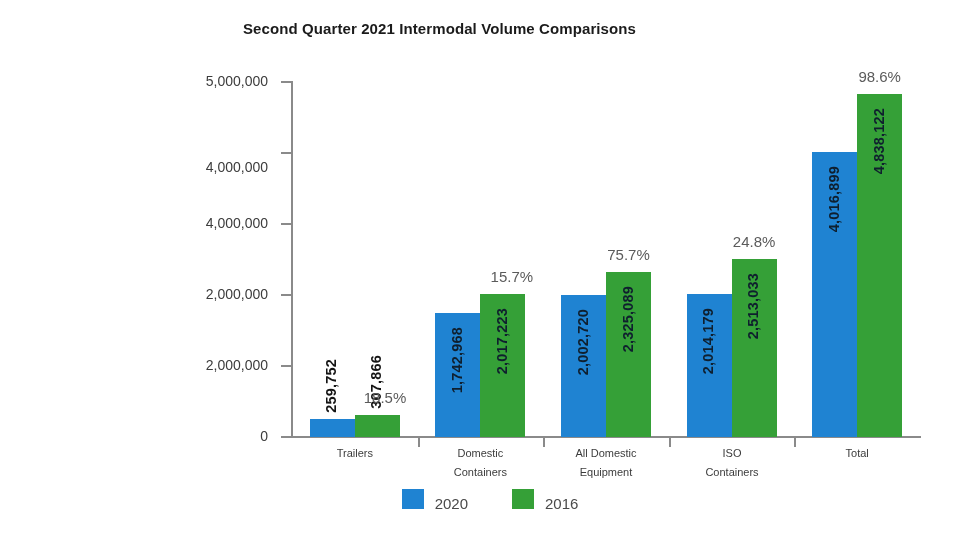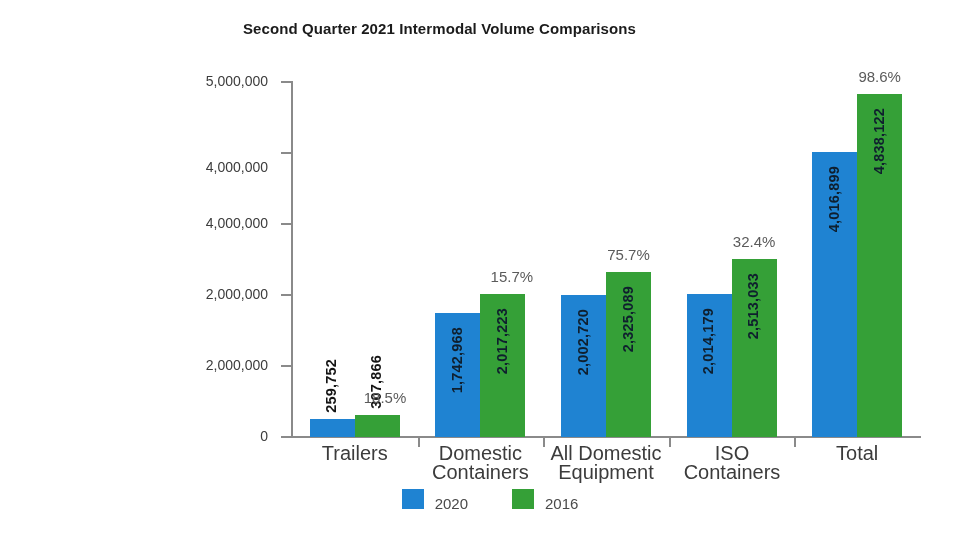--- a/index.html
+++ b/index.html
@@ -130,21 +130,21 @@
     white-space: nowrap;
     text-align: center;
     transform: translateX(-50%);
   }
 
   
   .cat-label {
     position: absolute;
     top: 444px;
     text-align: center;
-    font-size: 20px;
+    font-size: 11px;
     line-height: 19px;
     color: #3c3c3c;
     transform: translateX(-50%);
     white-space: pre-line;
     width: 150px;
   }
 
   
   #legend {
     position: absolute;
@@ -224,21 +224,21 @@
       <div class="bar series-2021" style="left: 314px; height: 165.081px; background: rgb(53, 160, 55);">
         <div class="bar-value inside">2,325,089</div>
       </div>
       <div class="pct-label" style="left: 336.5px; top: 163.919px;">75.7%</div>
       <div class="bar series-2020" style="left: 394.6px; height: 143.007px; background: rgb(31, 131, 210);">
         <div class="bar-value inside">2,014,179</div>
       </div>
       <div class="bar series-2021" style="left: 439.6px; height: 178.425px; background: rgb(53, 160, 55);">
         <div class="bar-value inside">2,513,033</div>
       </div>
-      <div class="pct-label" style="left: 462.1px; top: 150.575px;">32.4%</div>
+      <div class="pct-label" style="left: 462.1px; top: 150.575px;">24.8%</div>
       <div class="bar series-2020" style="left: 520.2px; height: 285.2px; background: rgb(31, 131, 210);">
         <div class="bar-value inside">4,016,899</div>
       </div>
       <div class="bar series-2021" style="left: 565.2px; height: 343.507px; background: rgb(53, 160, 55);">
         <div class="bar-value inside">4,838,122</div>
       </div>
       <div class="pct-label" style="left: 587.7px; top: -14.5067px;">98.6%</div>
     </div>
 
   <div id="catlabels-layer">

